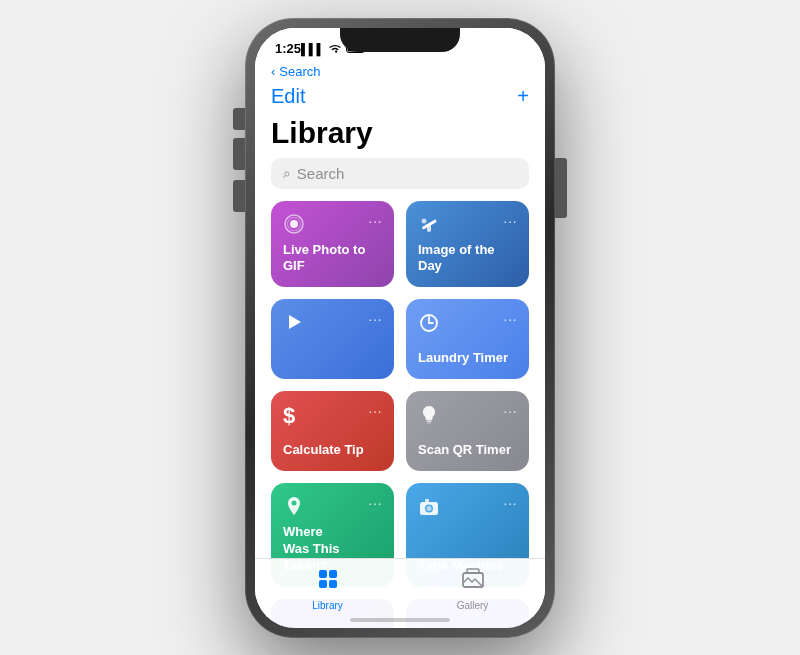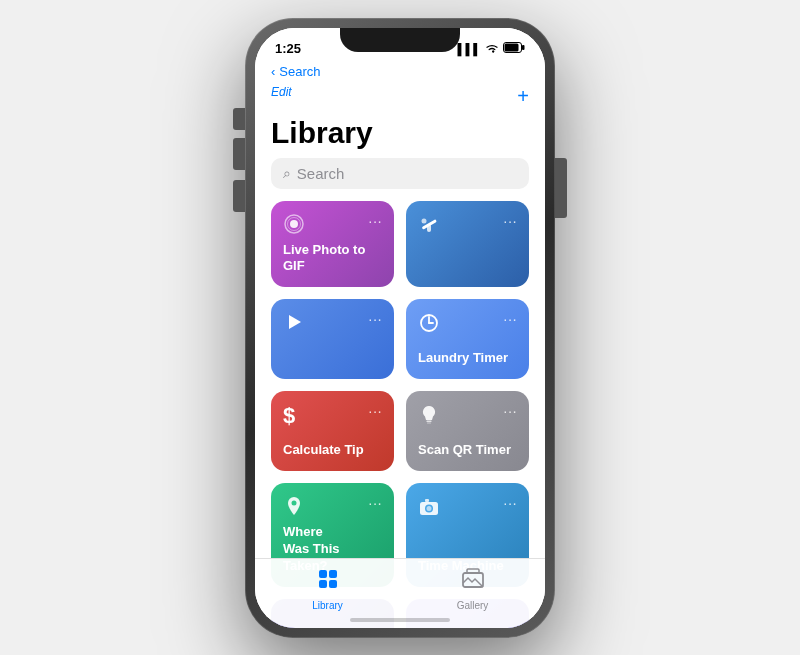--- a/index.html
+++ b/index.html
@@ -31,21 +31,20 @@
       overflow: hidden;
       position: relative;
     }
 
     
     .status-bar {
       background: #fff;
       height: 34px;
       display: flex;
       align-items: center;
-      justify-content: space-between;
       padding: 8px 20px 0 20px;
       position: relative;
     }
 
     .status-time {
       font-size: 13px;
       font-weight: 600;
       color: #000;
     }
 
@@ -90,25 +89,24 @@
     .header {
       background: #fff;
       padding: 4px 16px 8px 16px;
       display: flex;
       justify-content: space-between;
       align-items: flex-start;
     }
 
     .edit-btn {
       color: #007aff;
-      font-size: 12px;
+      font-size: 20px;
       background: none;
       border: none;
       cursor: pointer;
-      font-style: italic;
     }
 
     .plus-btn {
       color: #007aff;
       font-size: 20px;
       background: none;
       border: none;
       cursor: pointer;
       font-weight: 300;
     }
@@ -364,20 +362,21 @@
           <div class="card-top">
             <span class="card-icon">
               <svg width="22" height="22" viewBox="0 0 22 22">
                 <rect x="3" y="10" width="16" height="3" rx="1.5" fill="white" transform="rotate(-30 11 11)"></rect>
                 <rect x="9" y="11" width="4" height="8" rx="2" fill="white" opacity="0.8"></rect>
                 <circle cx="6" cy="8" r="2.5" fill="white" opacity="0.7"></circle>
               </svg>
             </span>
             <span class="card-menu">···</span>
           </div>
+          <div class="card-label">Image of the Day</div>
         </div>
 
         <div class="shortcut-card card-blue-mid">
           <div class="card-top">
             <span class="card-icon">
               <svg width="22" height="22" viewBox="0 0 22 22">
                 <polygon points="6,4 18,11 6,18" fill="white"></polygon>
               </svg>
             </span>
             <span class="card-menu">···</span>

